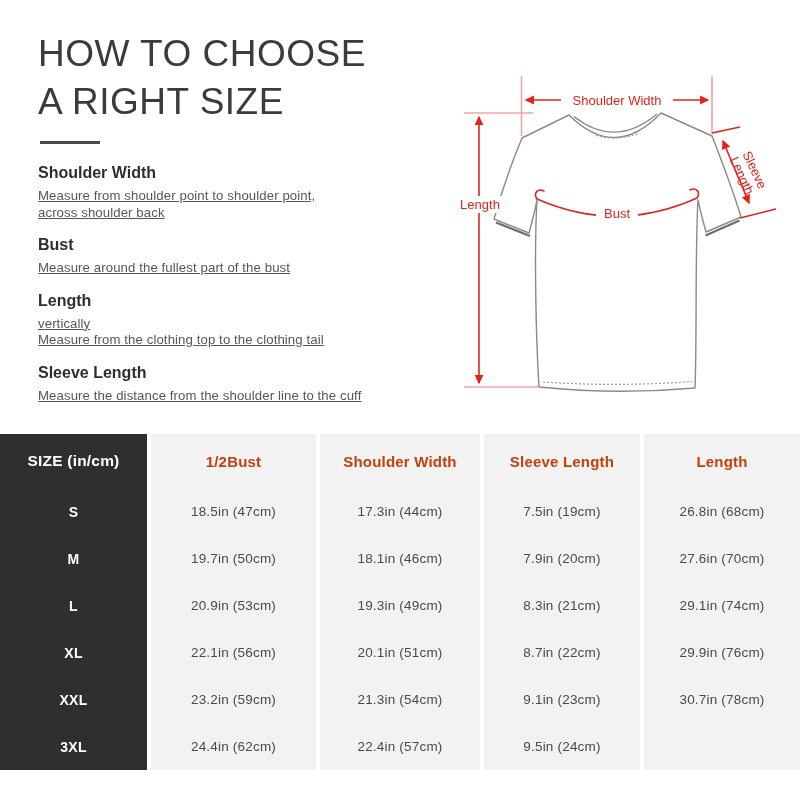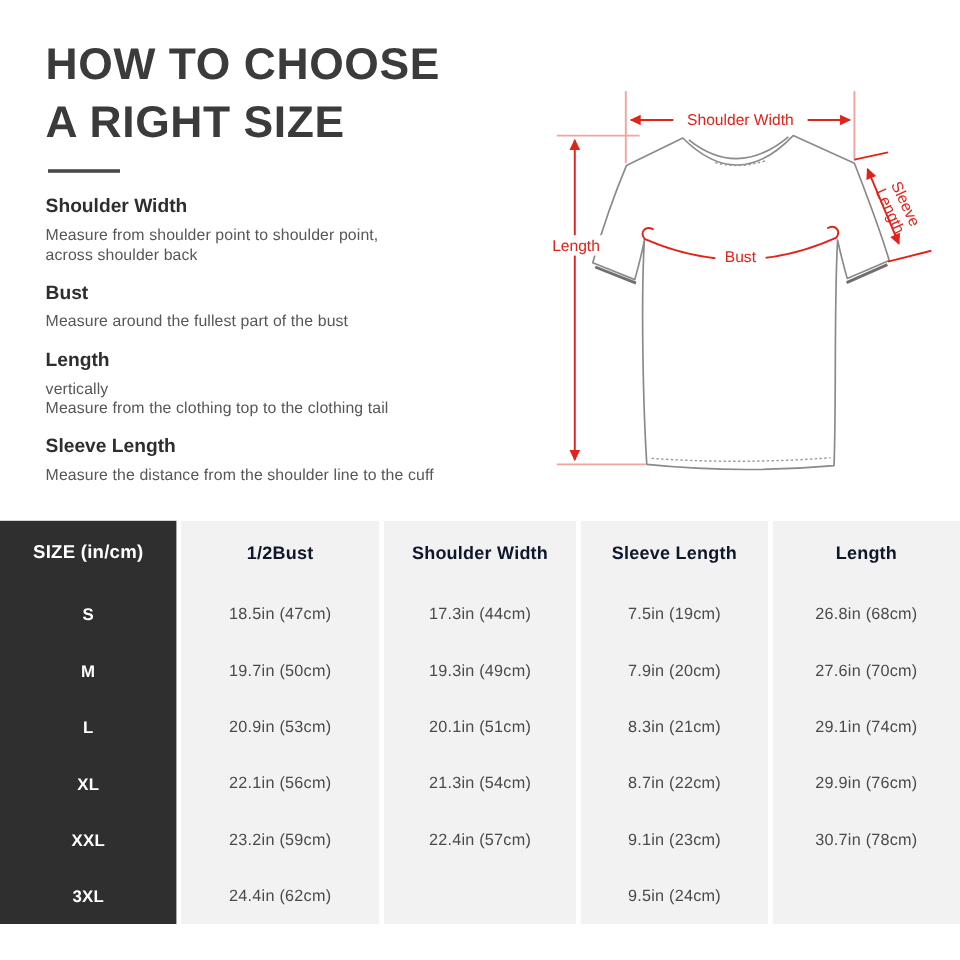--- a/index.html
+++ b/index.html
@@ -4,50 +4,50 @@
 <style>
   html,body{margin:0;padding:0;}
   body{
     width:800px;height:800px;position:relative;background:#ffffff;
     font-family:"Liberation Sans","DejaVu Sans",sans-serif;
     overflow:hidden;
   }
   
   .page-title{
     position:absolute;left:38px;top:30px;width:400px;
-    font-size:37px;line-height:48px;font-weight:700;color:#3b3b3b;
+    font-size:37px;line-height:48px;font-weight:400;color:#3b3b3b;
     letter-spacing:.5px;
   }
   .title-underline{
     position:absolute;left:40px;top:141px;width:60px;height:3px;background:#4a4a4a;
   }
   .sections{position:absolute;left:38px;top:164px;width:400px;}
   .section{margin-bottom:15px;}
   .section .sec-head{
     font-size:16px;font-weight:700;color:#2e2e2e;margin:0 0 7px 0;line-height:17px;
   }
   .section .sec-line{
-    font-size:13.2px;color:#575757;line-height:16.5px;letter-spacing:.1px;
+    font-size:13.2px;color:#575757;line-height:16.5px;letter-spacing:.1px;text-decoration:underline;
   }
   
   .diagram{position:absolute;left:440px;top:55px;width:360px;height:345px;}
   
   .size-table{
     position:absolute;left:0;top:434px;width:800px;height:336px;
     display:grid;grid-template-columns:147px 165px 160px 156px 156px;
     column-gap:4px;
   }
   .col{display:flex;flex-direction:column;background:#f2f2f2;}
   .col.dark{background:#2f2f2f;}
   .cell{
     height:47px;display:flex;align-items:center;justify-content:center;
     font-size:13.5px;color:#4a4a4a;letter-spacing:.2px;white-space:nowrap;
   }
   .cell.head{
-    height:54px;font-size:15px;font-weight:700;color:#0f172a;letter-spacing:.2px;
+    height:54px;font-size:15px;font-weight:700;color:#c2410c;letter-spacing:.2px;
   }
   .col.dark .cell{color:#ffffff;font-size:14px;font-weight:600;}
   .col.dark .cell.head{color:#ffffff;font-size:15.5px;font-weight:700;}
   
   text{font-family:"Liberation Sans","DejaVu Sans",sans-serif;}
 </style>
 </head>
 <body>
 
 <div class="page-title">
@@ -158,20 +158,21 @@
     <div class="cell">19.7in (50cm)</div>
     <div class="cell">20.9in (53cm)</div>
     <div class="cell">22.1in (56cm)</div>
     <div class="cell">23.2in (59cm)</div>
     <div class="cell">24.4in (62cm)</div>
   </div>
 
   <div class="col">
     <div class="cell head">Shoulder Width</div>
     <div class="cell">17.3in (44cm)</div>
+    <div class="cell">18.1in (46cm)</div>
     <div class="cell">19.3in (49cm)</div>
     <div class="cell">20.1in (51cm)</div>
     <div class="cell">21.3in (54cm)</div>
     <div class="cell">22.4in (57cm)</div>
   </div>
 
   <div class="col">
     <div class="cell head">Sleeve Length</div>
     <div class="cell">7.5in (19cm)</div>
     <div class="cell">7.9in (20cm)</div>

